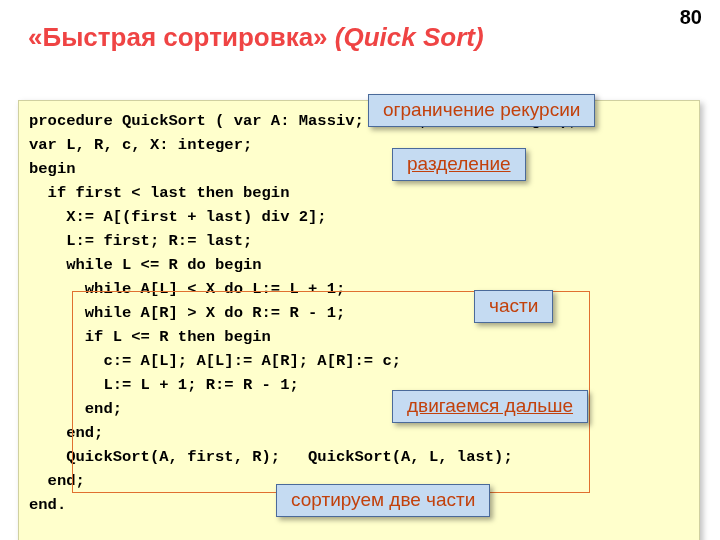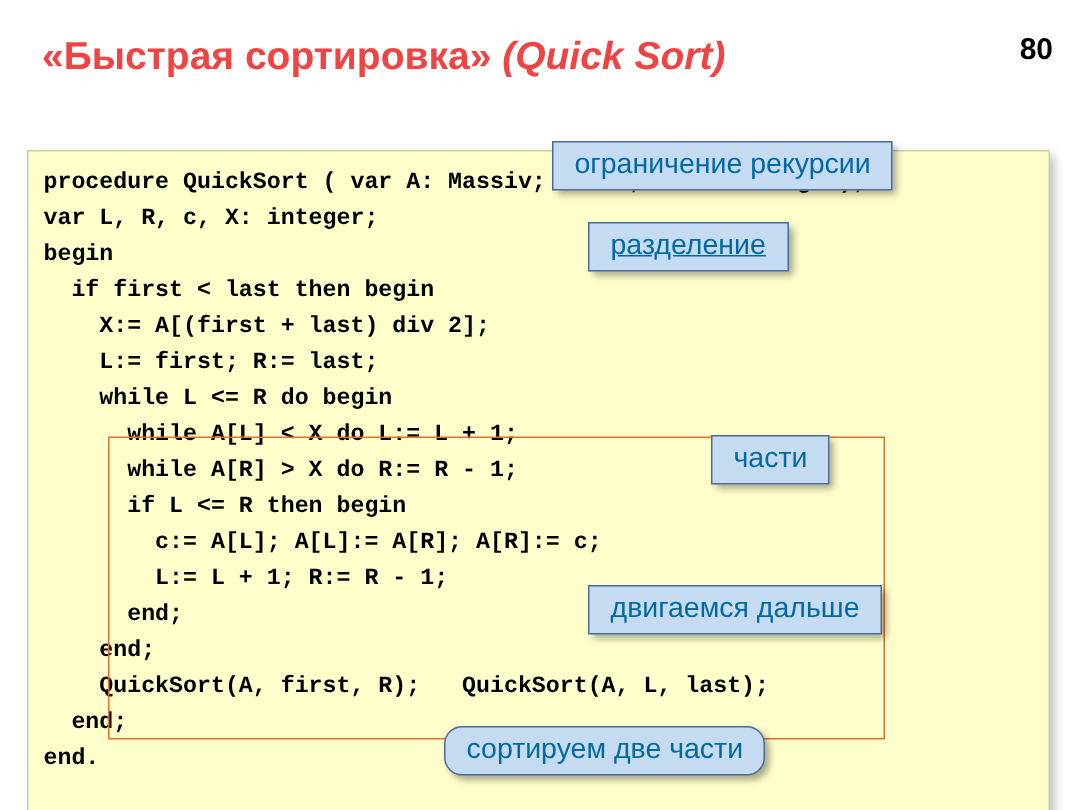--- a/index.html
+++ b/index.html
@@ -7,21 +7,21 @@
     padding: 0;
     width: 720px;
     height: 540px;
     background: #ffffff;
     font-family: Arial, sans-serif;
     position: relative;
     overflow: hidden;
   }
   .page-number {
     position: absolute;
-    top: 22px;
+    top: 6px;
     right: 18px;
     font-size: 20px;
     font-weight: bold;
     color: #000;
   }
   .title {
     position: absolute;
     top: 22px;
     left: 28px;
     font-size: 26px;
@@ -62,21 +62,21 @@
     border: 1.6px solid #e07030;
     background: transparent;
     pointer-events: none;
   }
   .callout {
     position: absolute;
     background: #c5dbf2;
     border: 1px solid #4a6a9a;
     box-shadow: 3px 3px 5px rgba(0,0,0,0.35);
     font-size: 19px;
-    color: #0369a1;
+    color: #c2410c;
     padding: 4px 14px 5px 14px;
     white-space: nowrap;
   }
 </style>
 </head>
 <body>
 
 <div class="page-number">80</div>
 
 <div class="title">
@@ -100,14 +100,14 @@
     end;
     QuickSort(A, first, R);   QuickSort(A, L, last);
   end;
 end.</div>
   <div class="inner-box"></div>
 </div>
 
 <div class="callout" style="top:94px; left:368px;">ограничение рекурсии</div>
 <div class="callout" style="top:148px; left:392px;text-decoration:underline;">разделение</div>
 <div class="callout" style="top:290px; left:474px;">части</div>
-<div class="callout" style="top:390px; left:392px;">двигаемся дальше</div>
-<div class="callout" style="top:484px; left:296px;border-radius:12px;">сортируем две части</div>
+<div class="callout" style="top:390px; left:392px;text-decoration:underline;">двигаемся дальше</div>
+<div class="callout" style="top:484px; left:276px;">сортируем две части</div>
 
 </body></html>

